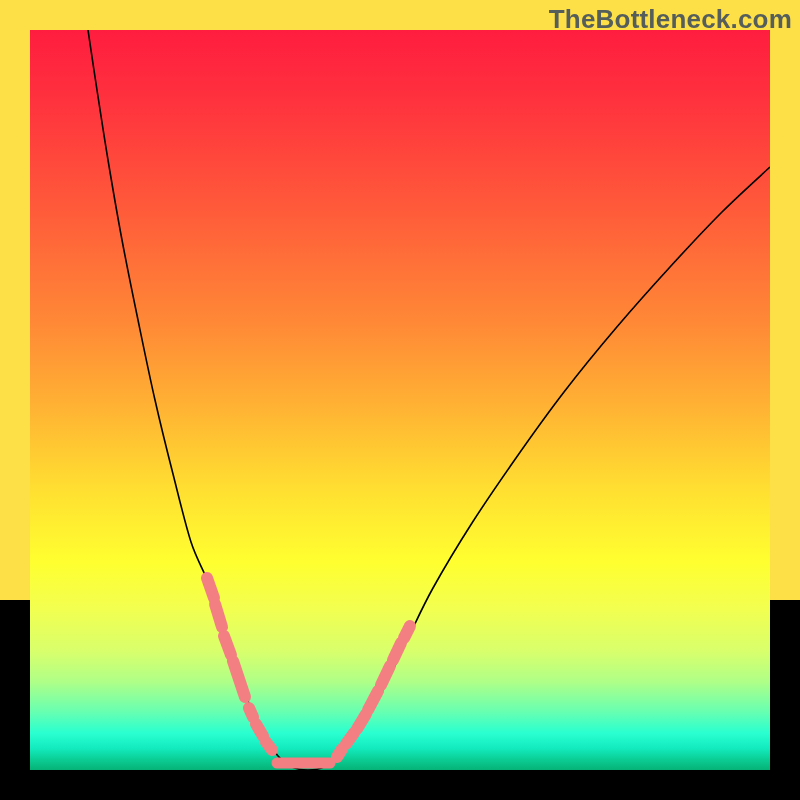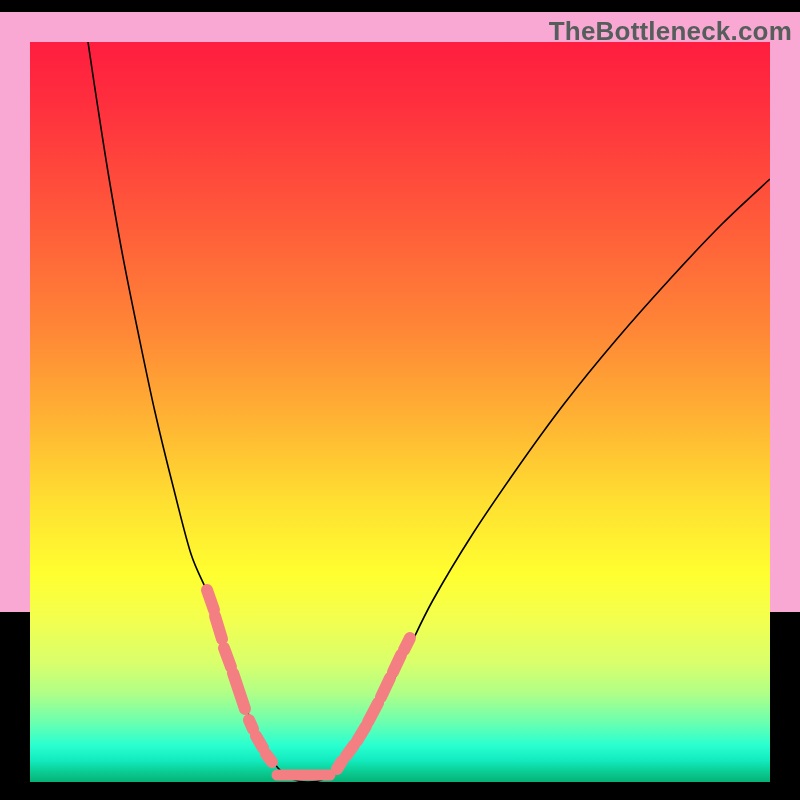--- a/index.html
+++ b/index.html
@@ -8,22 +8,21 @@
     width: 800px;
     height: 800px;
     overflow: hidden;
     background: #000;
     font-family: Arial, Helvetica, sans-serif;
   }
   .frame {
     position: relative;
     width: 800px;
     height: 600px;
-    background: #f9a8d4;
-    margin-top: 12px;
+    background: #fde047;
   }
   .plot {
     position: absolute;
     left: 30px;
     top: 30px;
     width: 740px;
     height: 740px;
     background: linear-gradient(
       to bottom,
       #ff1d3f 0%,

